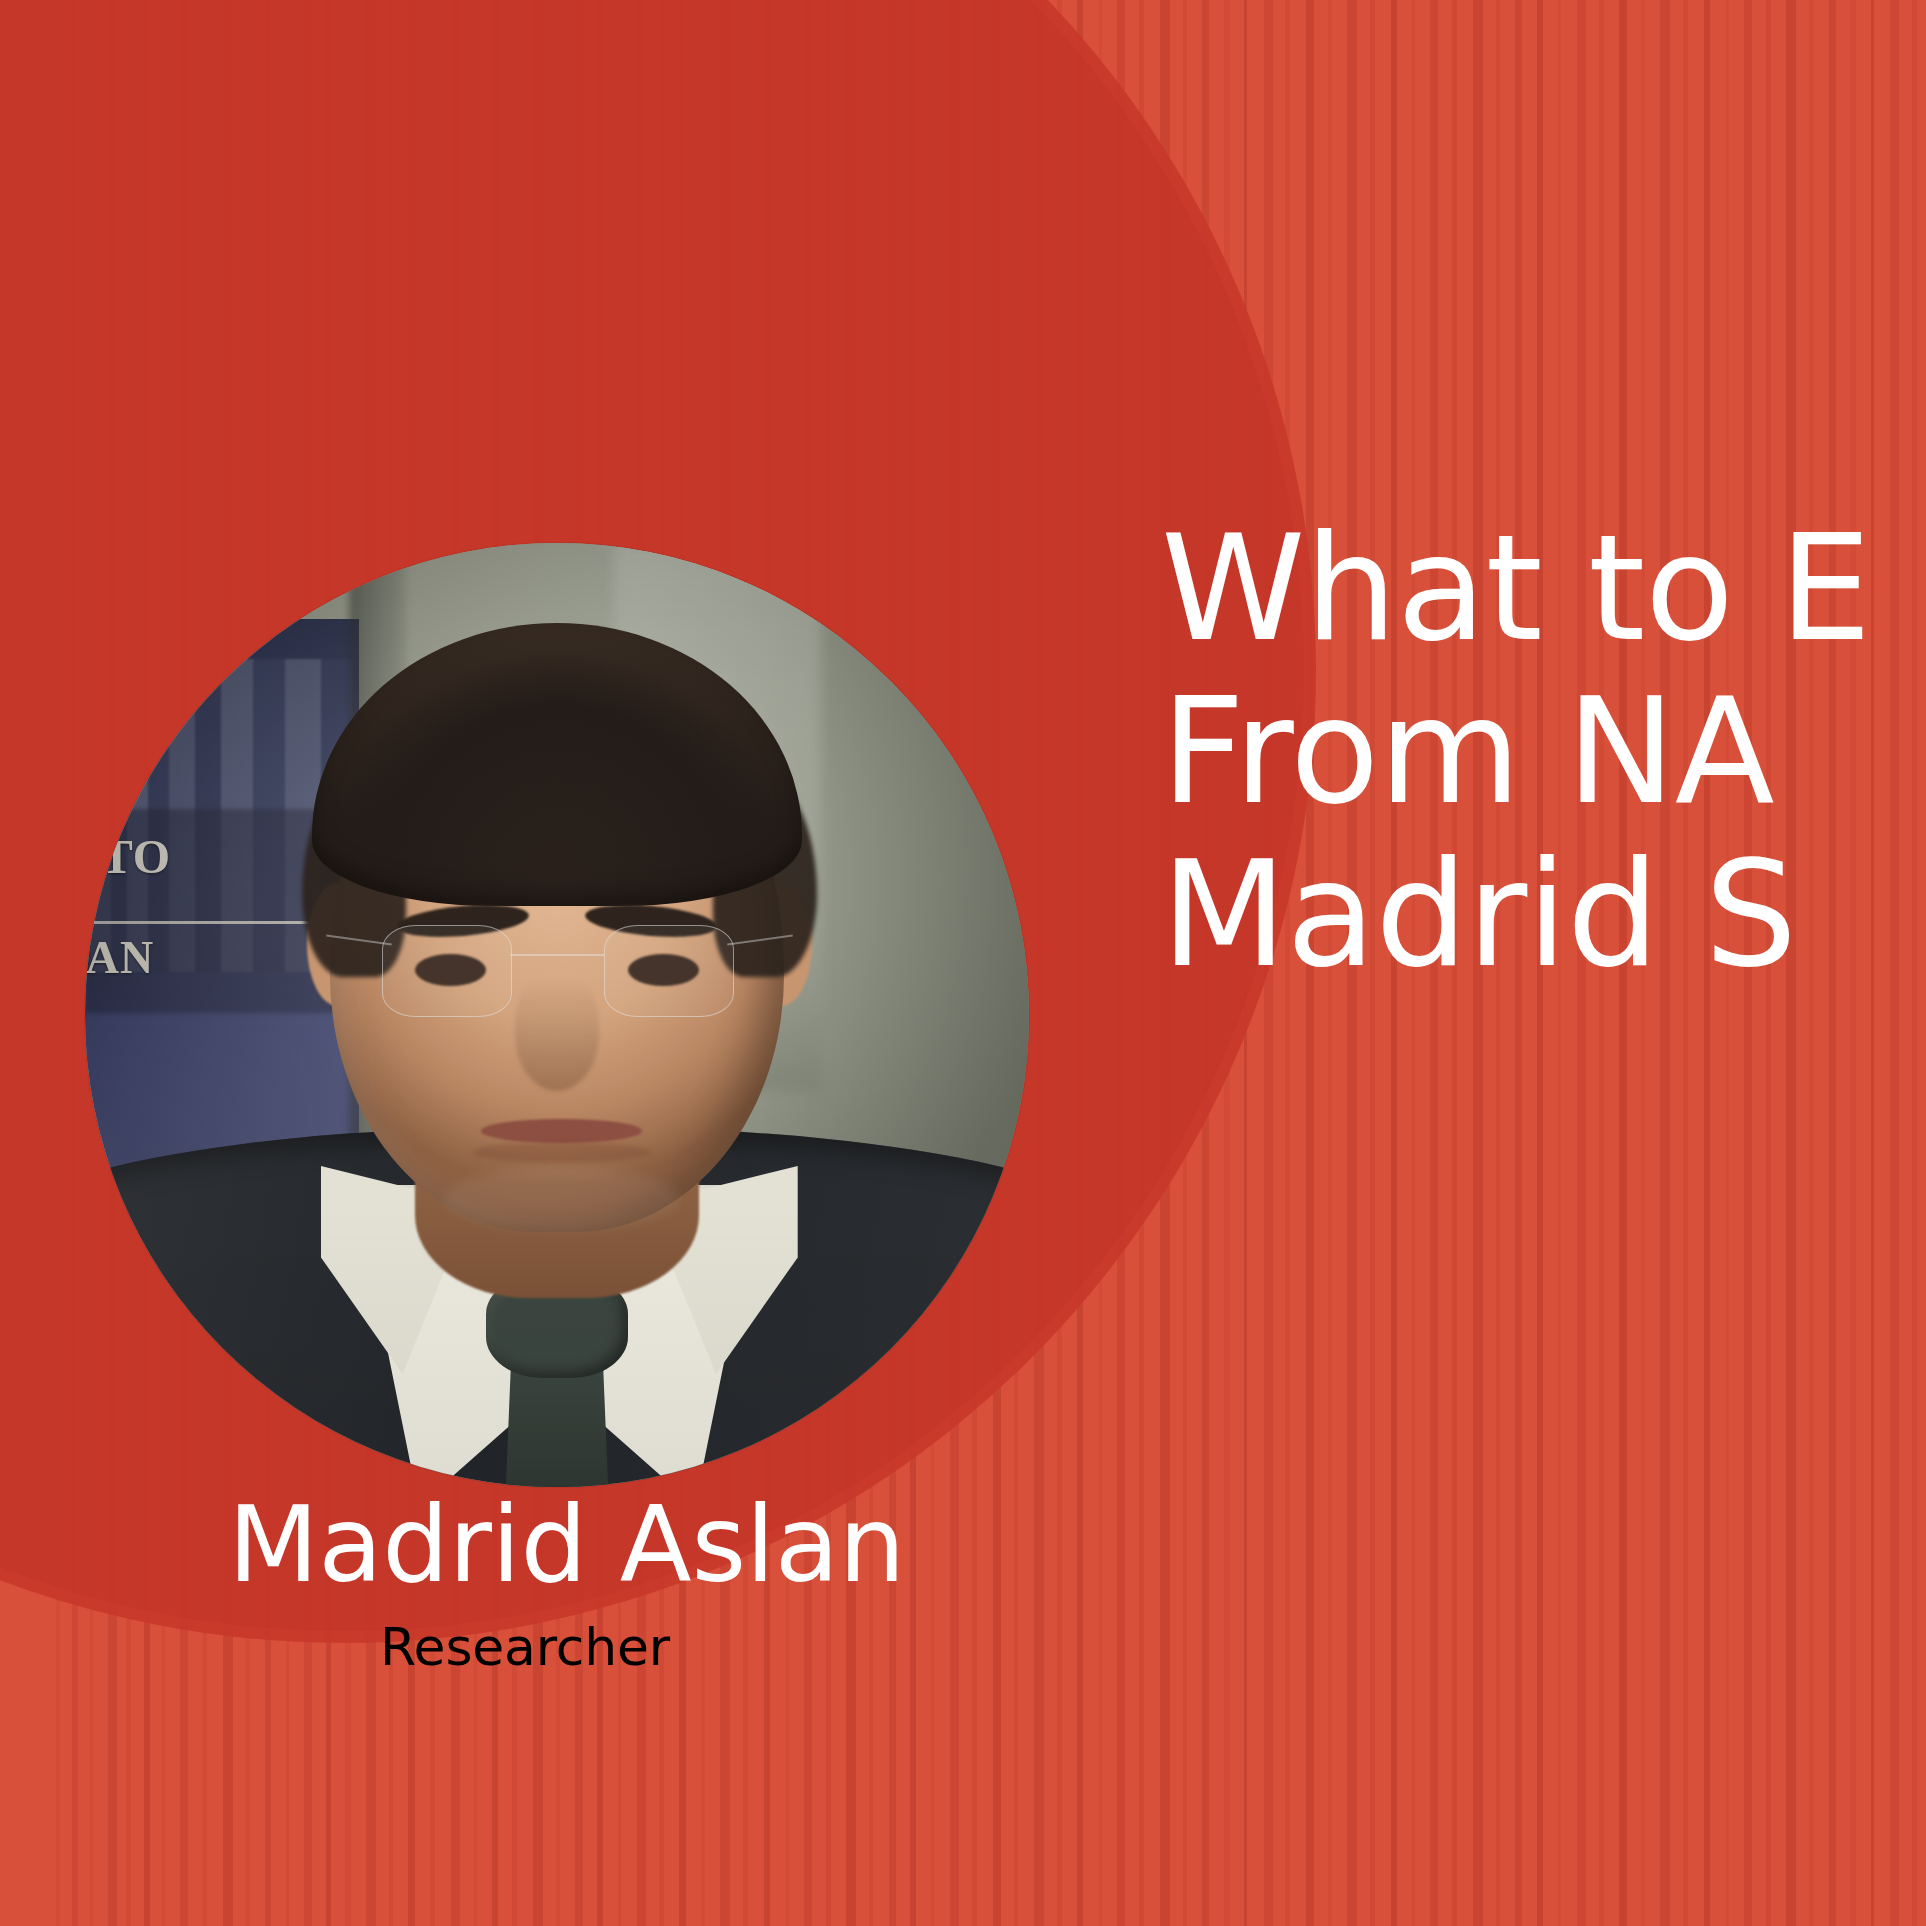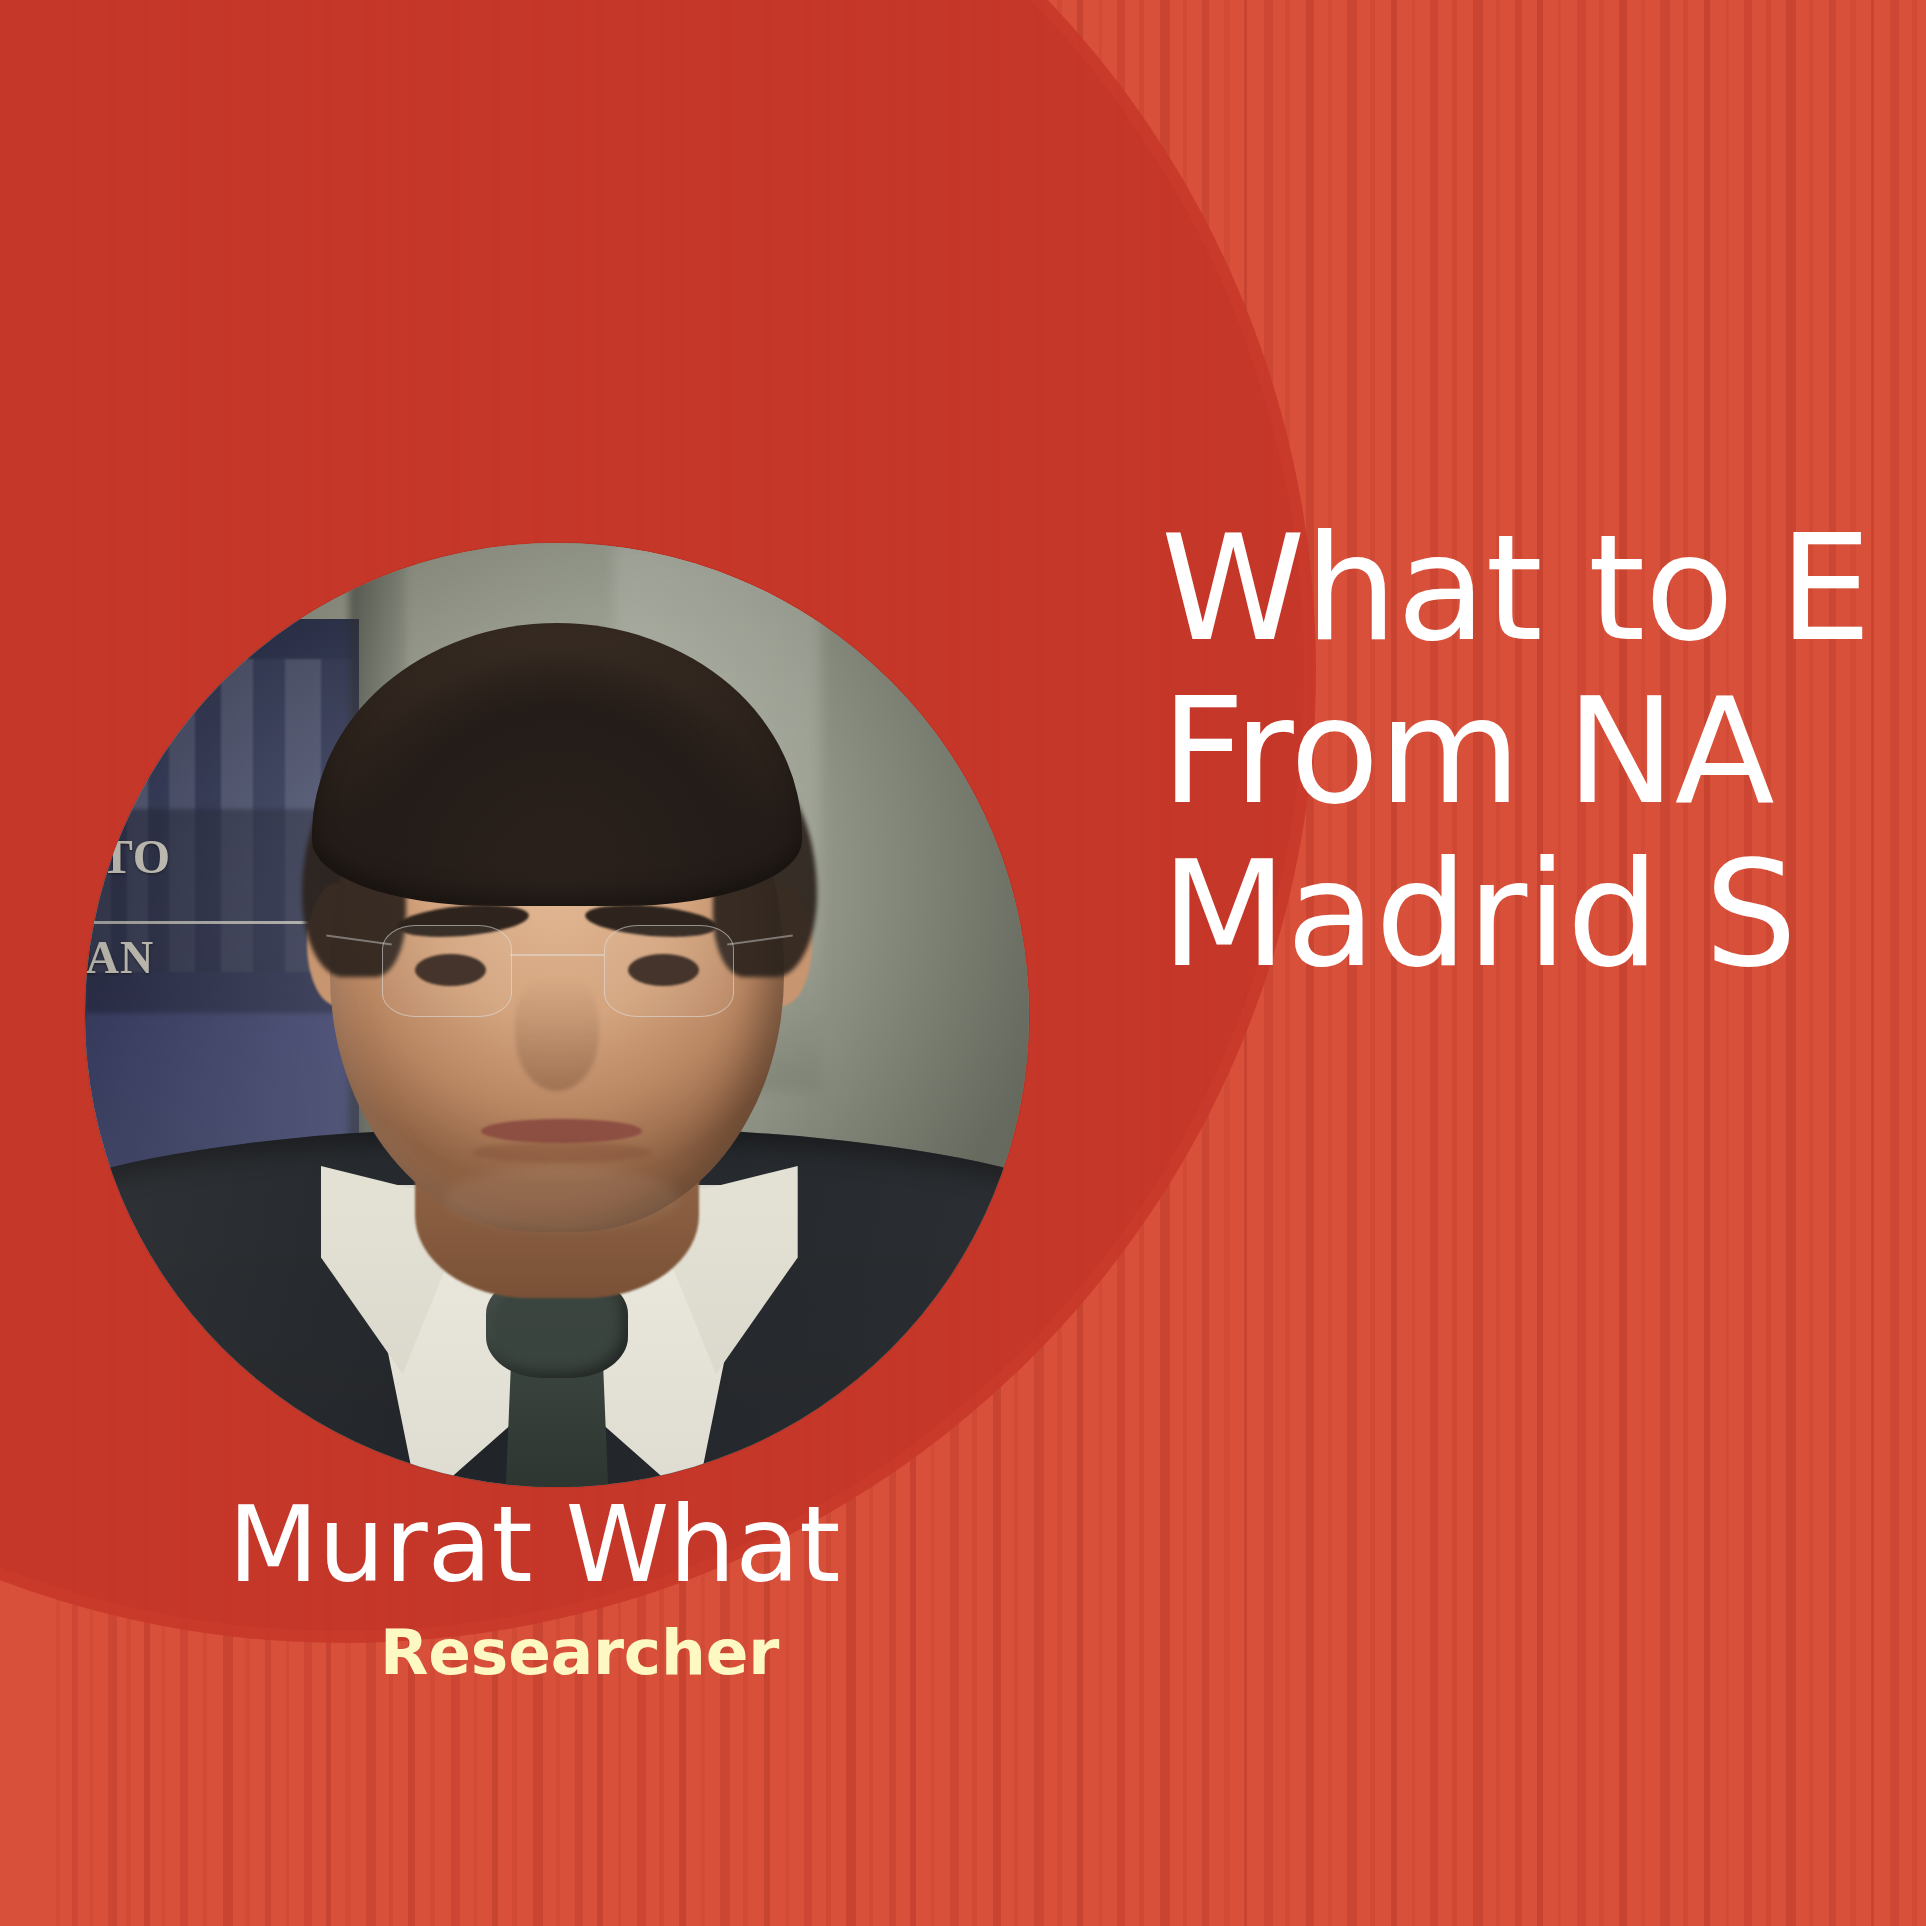--- a/index.html
+++ b/index.html
@@ -283,24 +283,24 @@
     font-size:105px;
     line-height:1;
     color:#FFFFFF;
     font-weight:400;
     letter-spacing:-0.3px;
     white-space:nowrap;
   }
   .role{
     position:absolute;
     left:380px;top:1621px;
-    font-size:63px;
+    font-size:52px;
     line-height:1;
-    color:#fef9c3;
-    font-weight:700;
+    color:#000000;
+    font-weight:400;
     letter-spacing:-0.2px;
     white-space:nowrap;
   }
   .title{
     position:absolute;
     left:1161px;top:507px;
     width:899px;
     color:#FFFFFF;
     font-size:146px;
     line-height:1.115;
@@ -454,21 +454,21 @@
       <div class="ph-chin"></div>
       <div class="ph-glass-arm-l"></div>
       <div class="ph-glass-arm-r"></div>
       <div class="ph-glass-l"></div>
       <div class="ph-glass-r"></div>
       <div class="ph-glass-bridge"></div>
       <div class="grain"></div>
     </div>
   </div>
 
-  <div class="name">Murat What</div>
+  <div class="name">Madrid Aslan</div>
   <div class="role">Researcher</div>
 
   <div class="title">
     <span>What to E</span>
     <span>From NA</span>
     <span>Madrid S</span>
   </div>
 
 </div>
 

